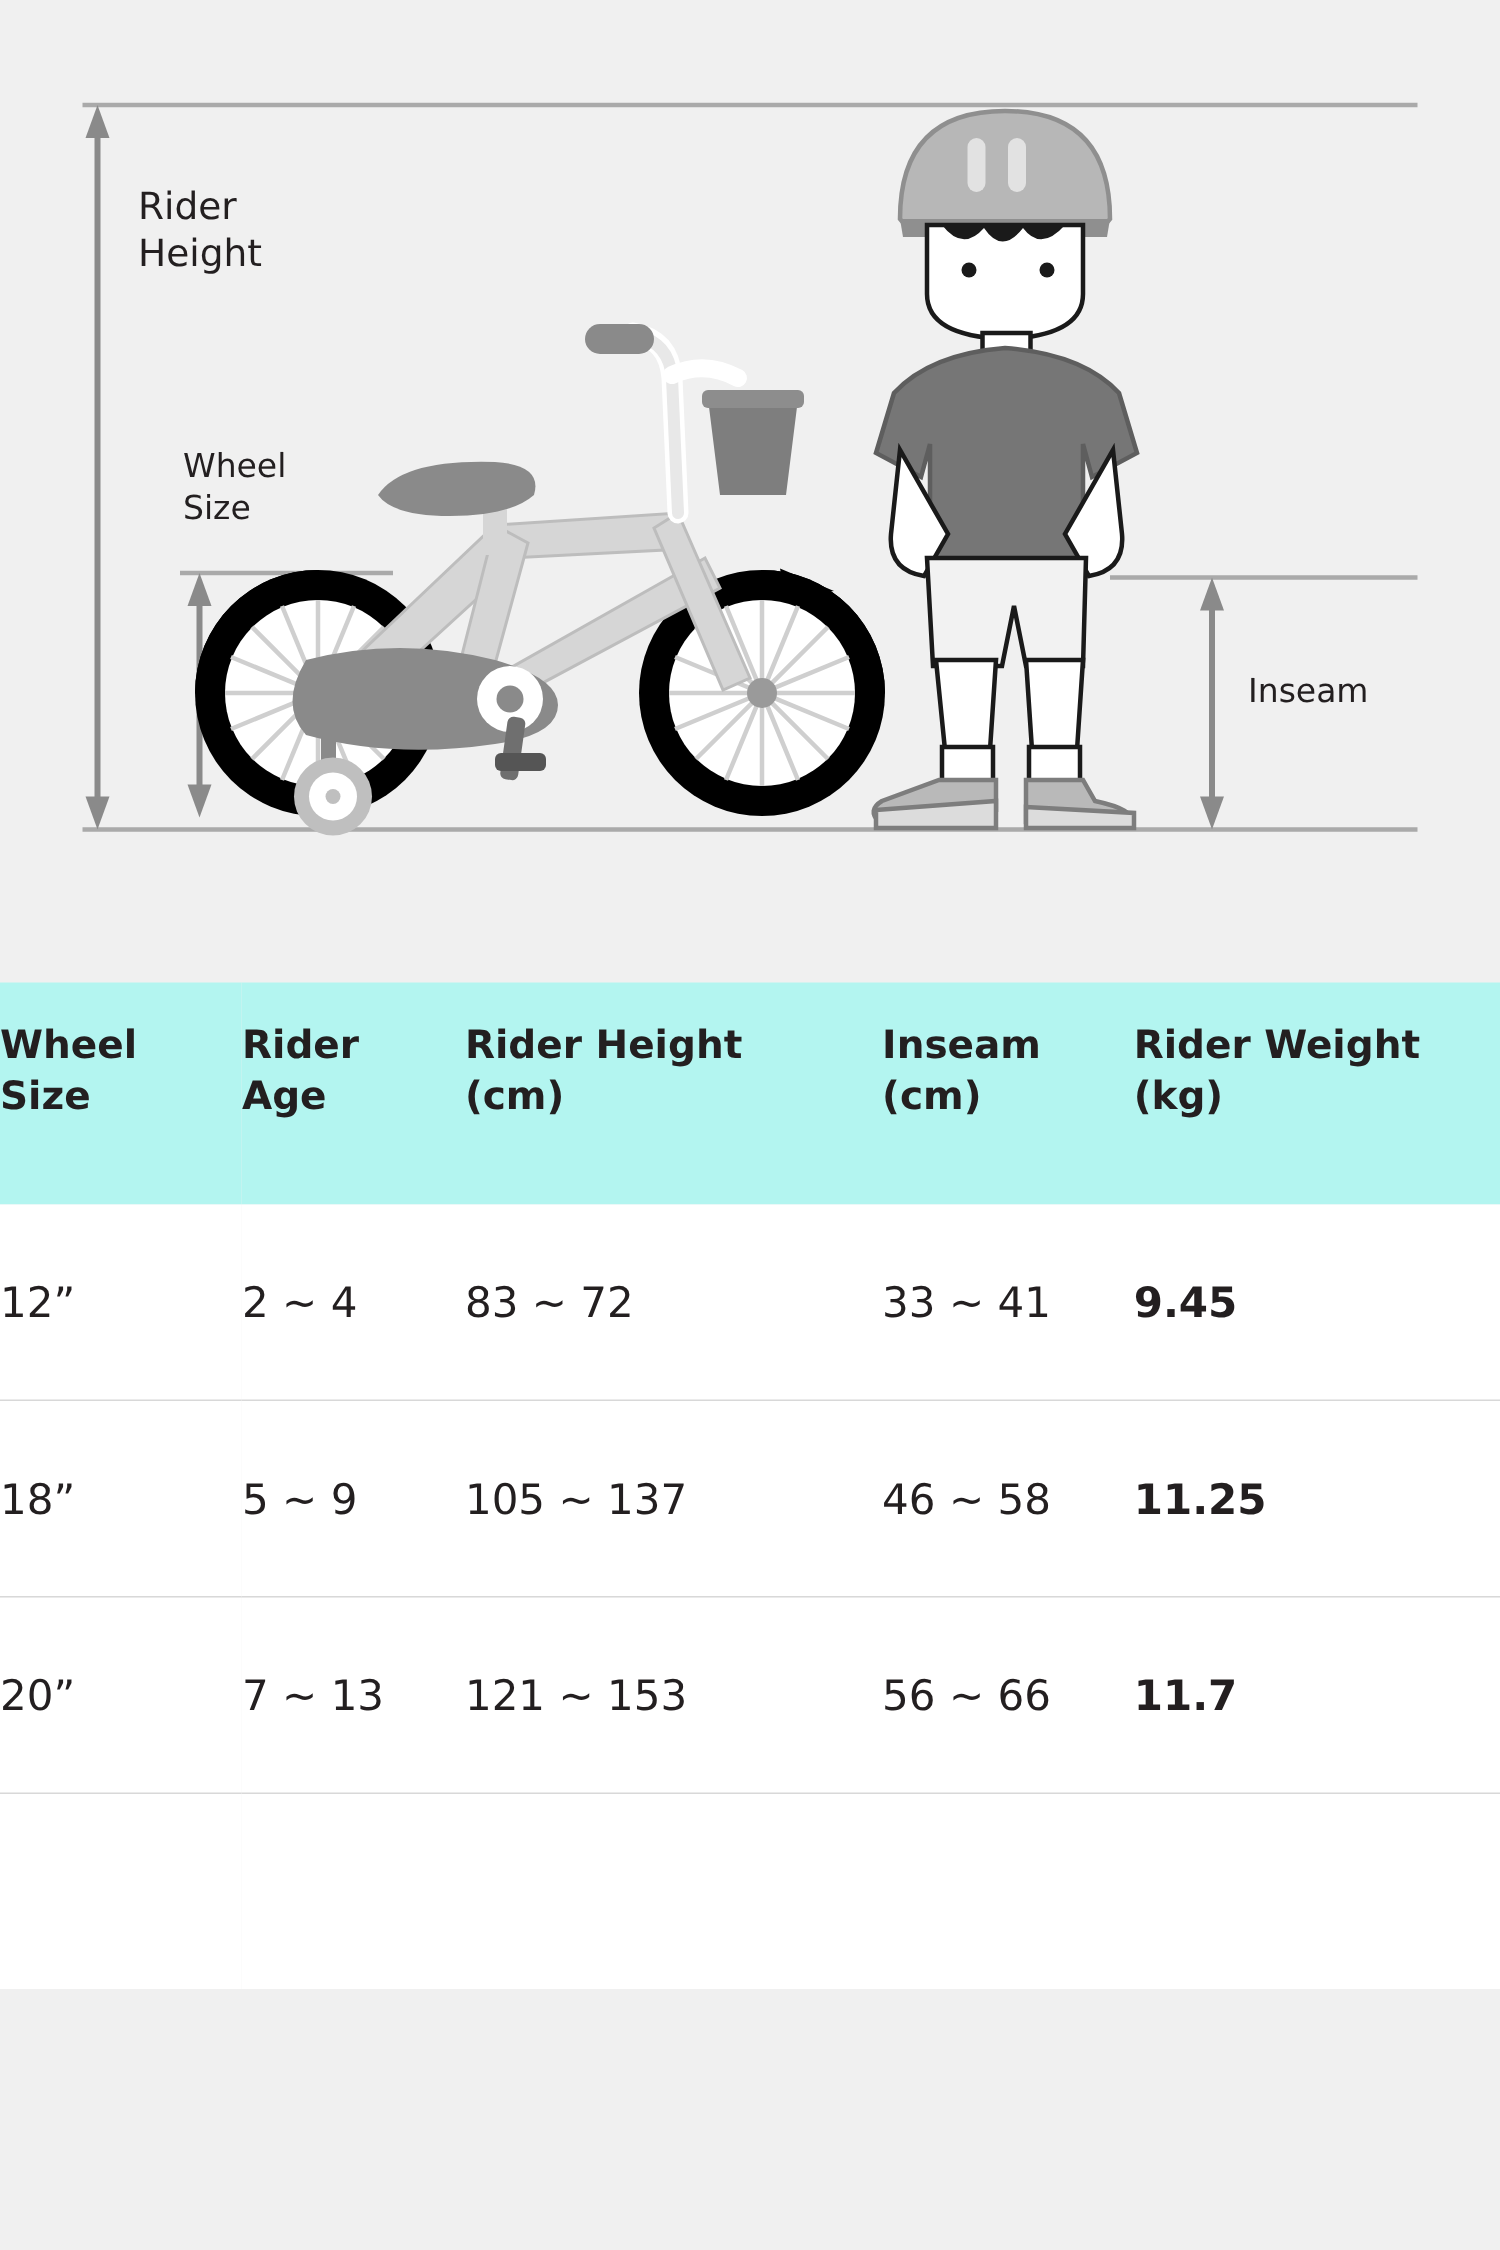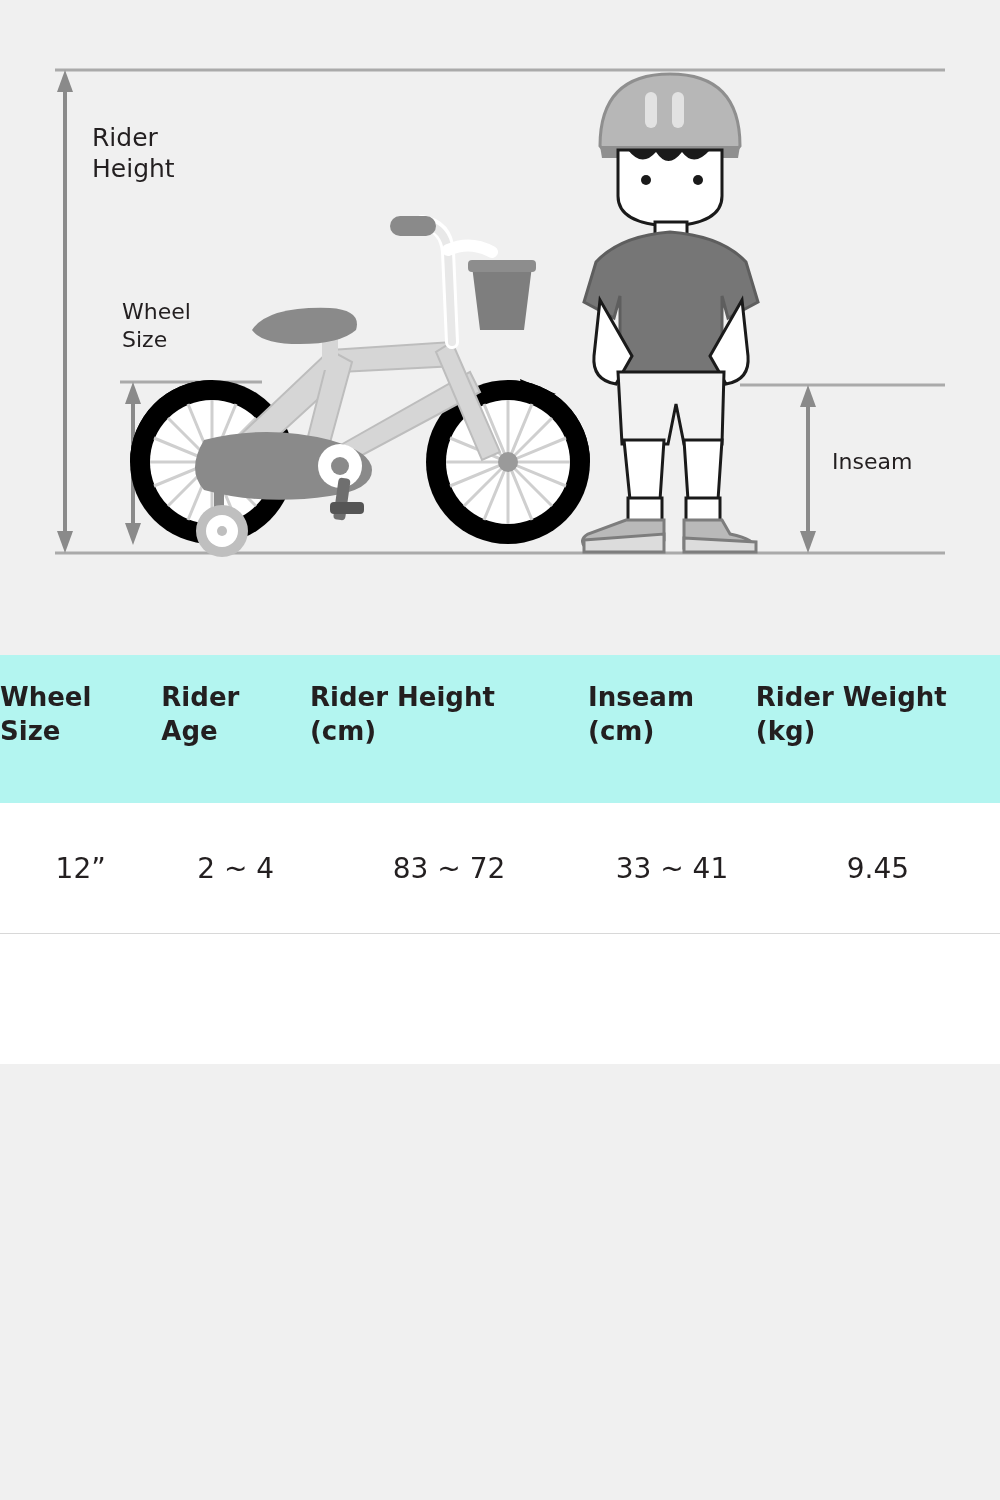--- a/index.html
+++ b/index.html
@@ -75,31 +75,30 @@
     line-height: 1.3;
     white-space: pre-line;
   }
   table.size-table thead tr {
     height: 148px;
   }
   th.c0, td.c0 { width: 152px; padding-left: 46px; }
   th.c1, td.c1 { width: 140px; }
   th.c2, td.c2 { width: 262px; }
   th.c3, td.c3 { width: 158px; }
-  th.c4, td.c4 { width: 230px; }
+  th.c4, td.c4 { width: 230px; font-weight: bold; }
 
   table.size-table tbody td {
     font-size: 28px;
     color: #231f20;
     padding: 0;
     height: 130px;
     vertical-align: middle;
     border-bottom: 1px solid #d8d8d8;
     background: #ffffff;
-    text-align: center;
     margin-top: 32px;
   }
   table.size-table tbody td.c0 { padding-left: 0; }
   table.size-table tbody tr:last-child td {
     border-bottom: 1px solid #d8d8d8;
   }
   .tail-row td {
     height: 55px;
     border-bottom: none !important;
     background: #ffffff;
@@ -268,20 +267,34 @@
         </tr>
       </thead>
       <tbody>
         <tr>
           <td class="c0">12”</td>
           <td class="c1">2 ~ 4</td>
           <td class="c2">83 ~ 72</td>
           <td class="c3">33 ~ 41</td>
           <td class="c4">9.45</td>
         </tr>
+        <tr>
+          <td class="c0">18”</td>
+          <td class="c1">5 ~ 9</td>
+          <td class="c2">105 ~ 137</td>
+          <td class="c3">46 ~ 58</td>
+          <td class="c4">11.25</td>
+        </tr>
+        <tr>
+          <td class="c0">20”</td>
+          <td class="c1">7 ~ 13</td>
+          <td class="c2">121 ~ 153</td>
+          <td class="c3">56 ~ 66</td>
+          <td class="c4">11.7</td>
+        </tr>
         <tr class="tail-row">
           <td class="c0"></td>
           <td class="c1"></td>
           <td class="c2"></td>
           <td class="c3"></td>
           <td class="c4"></td>
         </tr>
       </tbody>
     </table>
   </div>

